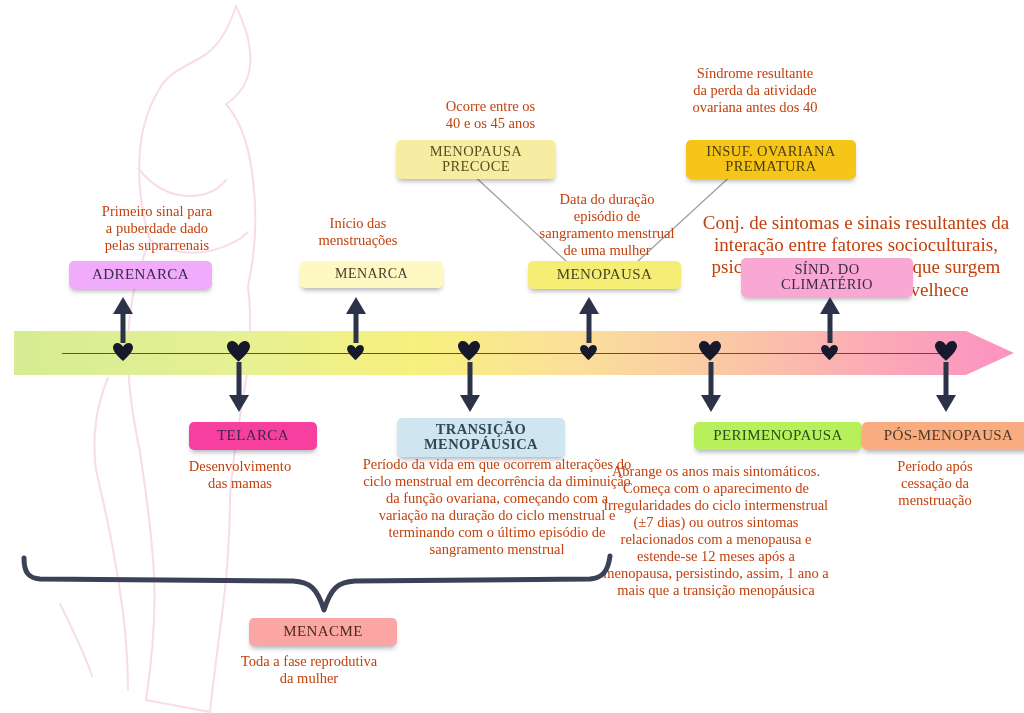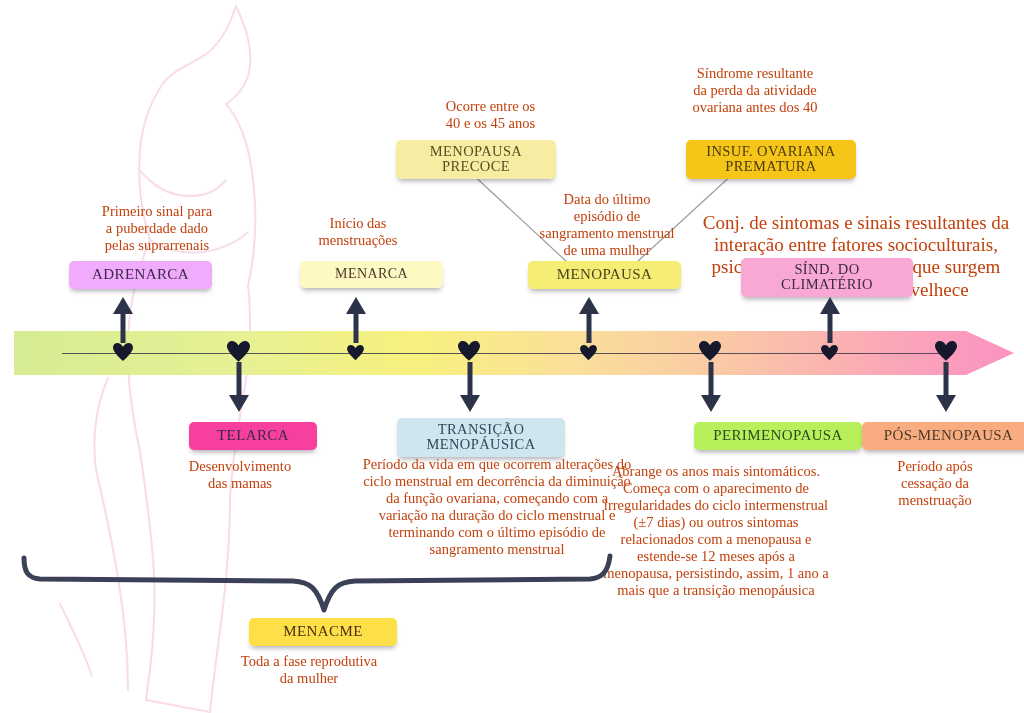--- a/index.html
+++ b/index.html
@@ -210,42 +210,42 @@
   </div>
   <div class="pill" style="left:69px;top:261px;width:115px;background:#f0abfc;color:#3a2a46;font-size:15px;">ADRENARCA</div>
 
   <div class="note" style="left:303px;top:215px;width:110px;font-size:14.5px;">
     <div>Início das</div>
     <div>menstruações</div>
   </div>
   <div class="pill" style="left:300px;top:261px;width:115px;background:#fef9c3;color:#4a3a2a;font-size:14px;">MENARCA</div>
 
   <div class="note" style="left:517px;top:191px;width:180px;font-size:14.5px;">
-    <div>Data do último</div>
+    <div>Data do duração</div>
     <div>episódio de</div>
     <div>sangramento menstrual</div>
     <div>de uma mulher</div>
   </div>
   <div class="pill" style="left:528px;top:261px;width:125px;background:#f6ee74;color:#4a4420;font-size:15px;">MENOPAUSA</div>
 
   <div class="note" style="left:700px;top:212px;width:312px;font-size:19px;">
     <div>Conj. de sintomas e sinais resultantes da interação entre fatores socioculturais, psicológicos e endócrinos que surgem conforme a mulher envelhece</div>
   </div>
   <div class="pill two" style="left:741px;top:258px;width:144px;background:#f9a8d4;color:#3a2a46;font-size:14.5px;">
     <div>SÍND. DO</div>
     <div>CLIMATÉRIO</div>
   </div>
 
   <div class="pill" style="left:189px;top:422px;width:100px;background:#f73fa0;color:#3a2a46;font-size:15px;">TELARCA</div>
   <div class="note" style="left:180px;top:458px;width:120px;font-size:14.5px;">
     <div>Desenvolvimento</div>
     <div>das mamas</div>
   </div>
 
-  <div class="pill two" style="left:397px;top:418px;width:140px;background:#cfe6f0;color:#2f4a57;font-size:14.5px;">
+  <div class="pill two" style="left:397px;top:418px;width:140px;background:#cfe6f0;color:#2f4a57;font-size:14.5px;font-weight:bold;">
     <div>TRANSIÇÃO</div>
     <div>MENOPÁUSICA</div>
   </div>
   <div class="note" style="left:333px;top:456px;width:274px;font-size:14.5px;margin-left:27px;">
     <div>Período da vida em que ocorrem alterações do ciclo menstrual em decorrência da diminuição da função ovariana, começando com a variação na duração do ciclo menstrual e terminando com o último episódio de sangramento menstrual</div>
   </div>
 
   <div class="pill" style="left:646px;top:422px;width:140px;background:#b8f05c;color:#2e4a1e;font-size:15px;margin-left:48px;">PERIMENOPAUSA</div>
   <div class="note" style="left:603px;top:463px;width:226px;font-size:14.5px;">
     <div>Abrange os anos mais sintomáticos. Começa com o aparecimento de irregularidades do ciclo intermenstrual (±7 dias) ou outros sintomas relacionados com a menopausa e estende-se 12 meses após a menopausa, persistindo, assim, 1 ano a mais que a transição menopáusica</div>
@@ -255,19 +255,19 @@
   <div class="note" style="left:875px;top:458px;width:120px;font-size:14.5px;">
     <div>Período após</div>
     <div>cessação da</div>
     <div>menstruação</div>
   </div>
 
   <svg class="brace" viewBox="0 0 600 80" aria-hidden="true">
     <path d="M6 10 C6 24 10 30 22 31 L275 33 C292 34 299 40 306 62 C313 40 320 34 337 33 L572 31 C584 30 590 24 592 8" fill="none" stroke="#3b4257" stroke-width="5" stroke-linecap="round" stroke-linejoin="round"></path>
   </svg>
 
-  <div class="pill" style="left:249px;top:618px;width:120px;background:#fde047;color:#4a2f10;font-size:15px;">MENACME</div>
+  <div class="pill" style="left:249px;top:618px;width:120px;background:#fca5a5;color:#4a2f10;font-size:15px;">MENACME</div>
   <div class="note" style="left:219px;top:653px;width:180px;font-size:14.5px;">
     <div>Toda a fase reprodutiva</div>
     <div>da mulher</div>
   </div>
 
 </div>
 
 </body></html>

